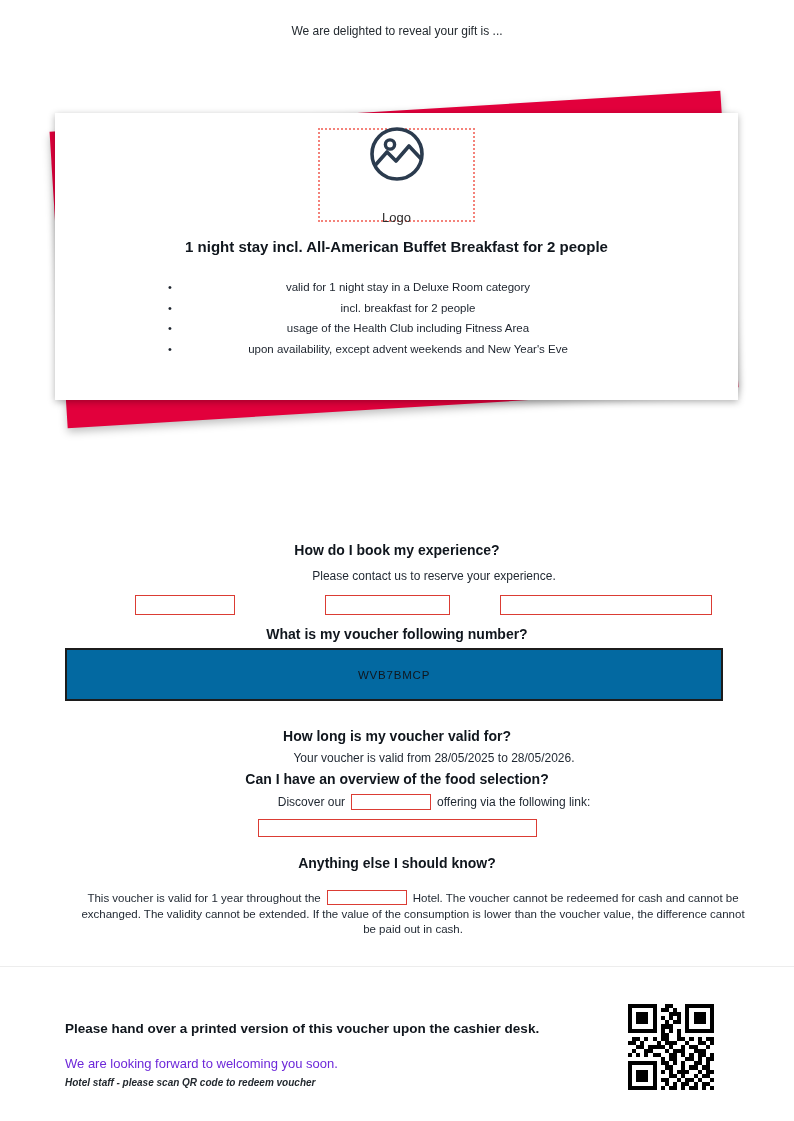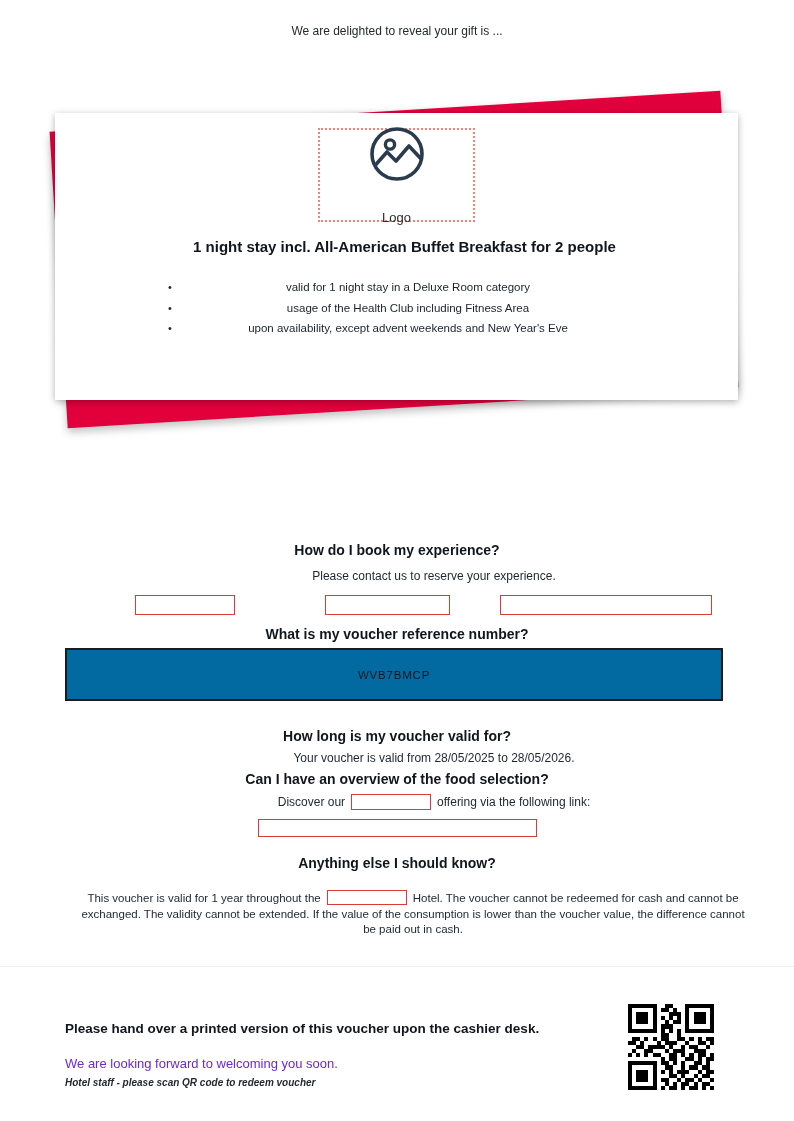--- a/index.html
+++ b/index.html
@@ -26,21 +26,21 @@
   }
   .logo-box{
     position:absolute;left:263px;top:15px;width:157px;height:94px;
     border:2px dotted #f4827a;box-sizing:border-box;
     display:flex;flex-direction:column;align-items:center;justify-content:center;gap:25px;
   }
   .logo-box svg{display:block;}
   .logo-label{font-size:13px;color:#2d2d2d;margin-top:2px;}
   .card-title{
     position:absolute;top:125px;left:0;width:100%;text-align:center;
-    font-size:15px;font-weight:bold;color:#10161d;margin-left:8px;
+    font-size:15px;font-weight:bold;color:#10161d;
   }
   .benefits{
     position:absolute;top:160px;left:101px;width:480px;
     margin:0;padding:0;list-style:none;
   }
   .benefits li{
     position:relative;text-align:center;font-size:11.5px;color:#1b222c;
     padding:0 0 0 24px;margin-top:9px;line-height:11.5px;
   }
   .benefits li::before{
@@ -121,38 +121,39 @@
             <circle cx="22" cy="19.5" r="4.6" fill="none" stroke="#2b3b4e" stroke-width="3.4"></circle>
             <polyline points="3,45 19,27 28,36 41,21 56,37" fill="none" stroke="#2b3b4e" stroke-width="3.6" stroke-linejoin="round" stroke-linecap="round"></polyline>
           </g>
         </svg>
       </span>
       <span class="logo-label">Logo</span>
     </div>
     <div class="card-title">1 night stay incl. All-American Buffet Breakfast for 2 people</div>
     <ul class="benefits">
       <li>valid for 1 night stay in a Deluxe Room category</li>
+      <li>incl. breakfast for 2 people</li>
       <li>usage of the Health Club including Fitness Area</li>
       <li>upon availability, except advent weekends and New Year's Eve</li>
     </ul>
   </div>
 </div>
 
 <div class="content">
 
   <h3 class="h-q" style="top:542px">How do I book my experience?</h3>
   <div class="t-b" style="top:569px">Please contact us to reserve your experience.</div>
 
   <div class="contact-row">
     <div class="rbox c1"></div>
     <div class="rbox c2"></div>
     <div class="rbox c3"></div>
   </div>
 
-  <h3 class="h-q" style="top:626px">What is my voucher reference number?</h3>
+  <h3 class="h-q" style="top:626px">What is my voucher following number?</h3>
   <div class="ref-box">
     <span class="ref-code">WVB7BMCP</span>
   </div>
 
   <h3 class="h-q" style="top:728px">How long is my voucher valid for?</h3>
   <div class="t-b" style="top:751px">Your voucher is valid from 28/05/2025 to 28/05/2026.</div>
 
   <h3 class="h-q" style="top:771px">Can I have an overview of the food selection?</h3>
   <div class="t-b" style="top:794px">
     <span>Discover our</span><span class="inline-redact"></span><span>offering via the following link:</span>

